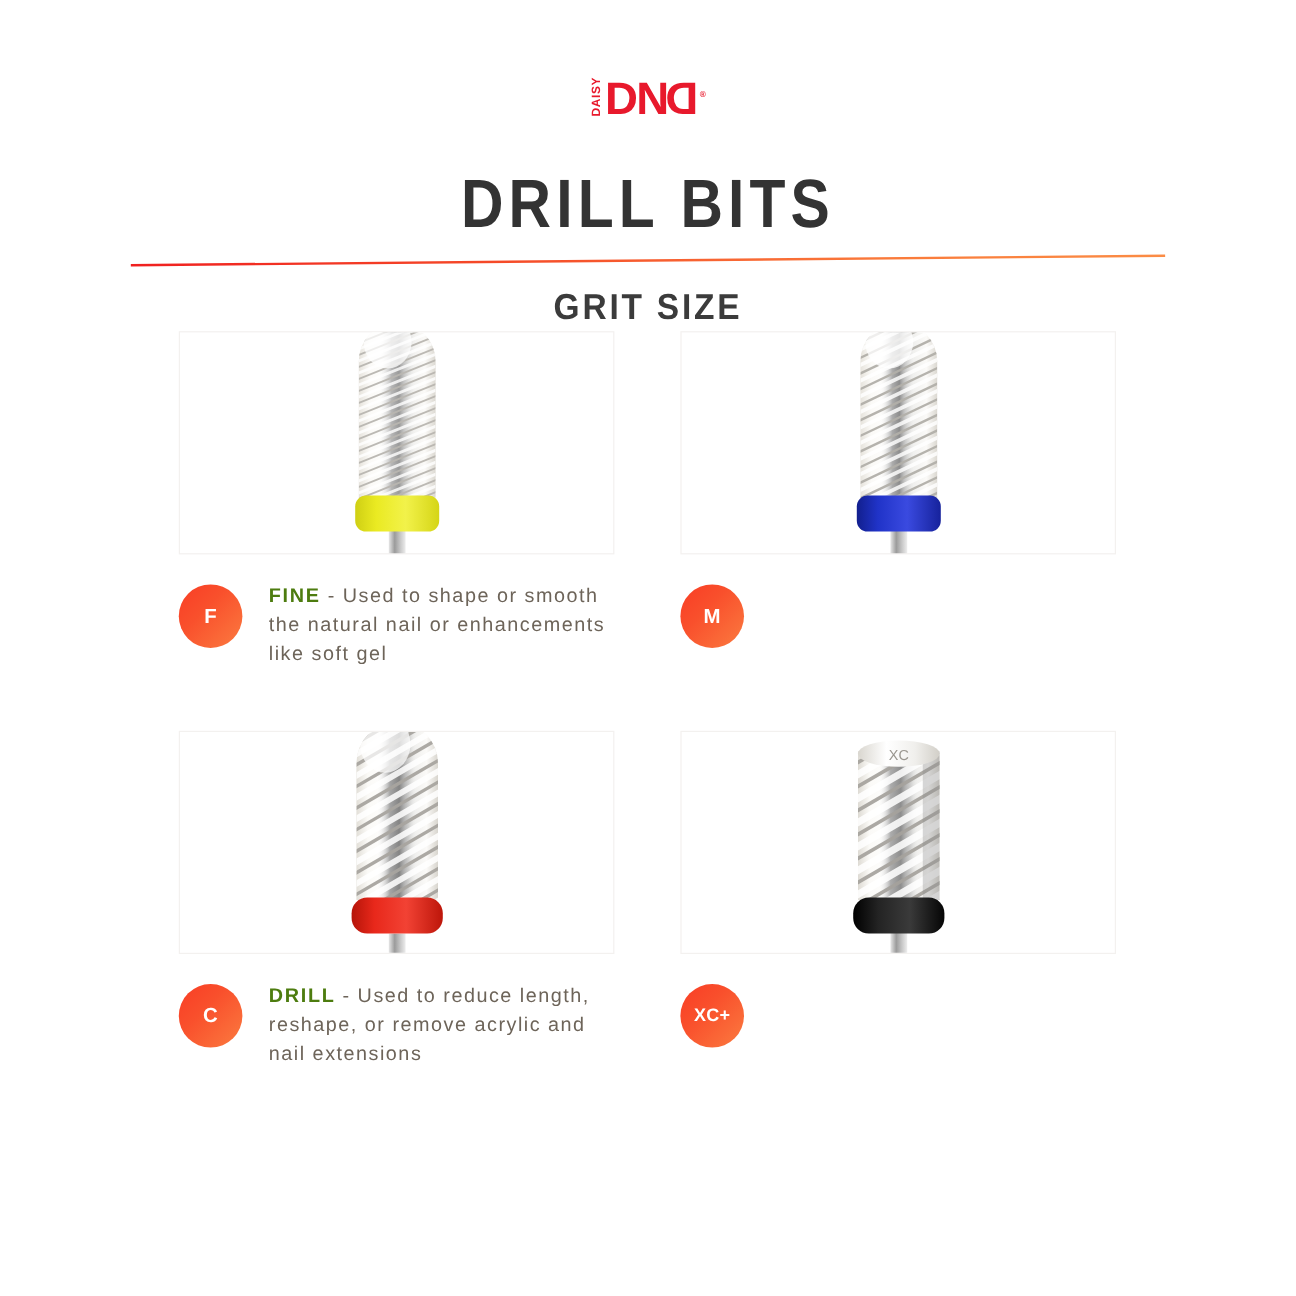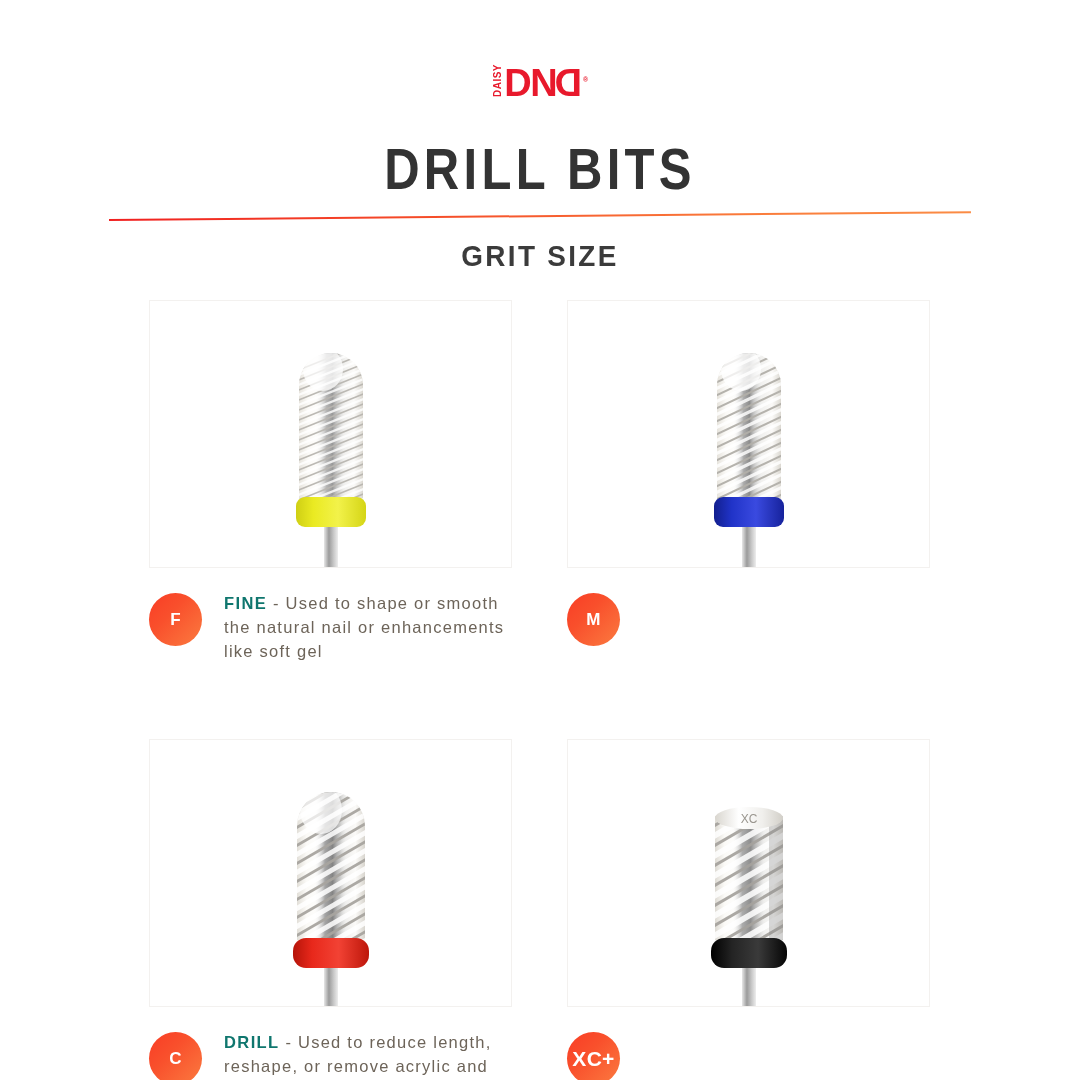--- a/index.html
+++ b/index.html
@@ -105,29 +105,28 @@
   }
   .row {
     display: flex;
     justify-content: space-between;
   }
   .cell {
     width: 365px;
   }
   .photo {
     width: 363px;
-    height: 268px;
+    height: 186px;
     border: 1px solid #f3f1ef;
     background: #ffffff;
     box-sizing: border-box;
     display: flex;
-    align-items: flex-end;
+    align-items: center;
     justify-content: center;
     overflow: hidden;
-    margin-top: 24px;
   }
   .photo svg { display: block; }
 
   .caption {
     display: flex;
     align-items: flex-start;
     margin-top: 23px;
   }
   .badge {
     flex: 0 0 auto;
@@ -138,33 +137,33 @@
     color: #ffffff;
     display: flex;
     align-items: center;
     justify-content: center;
     font-family: "Liberation Sans", sans-serif;
     font-weight: bold;
     font-size: 17px;
     letter-spacing: 0.3px;
     margin-top: 2px;
   }
-  .badge.small { font-size: 21px; }
+  .badge.small { font-size: 15px; }
   .desc {
     margin-left: 22px;
     font-family: "Liberation Sans", sans-serif;
     font-size: 16.5px;
     line-height: 24px;
     color: #6d6459;
     letter-spacing: 1.25px;
     max-width: 300px;
   }
   .desc b {
     font-weight: bold;
-    color: #0f766e;
+    color: #4d7c0f;
     letter-spacing: 1.4px;
   }
 
   .row-bottom { margin-top: 52px; }
 </style>
 </head>
 <body>
 
 <div class="header">
 

